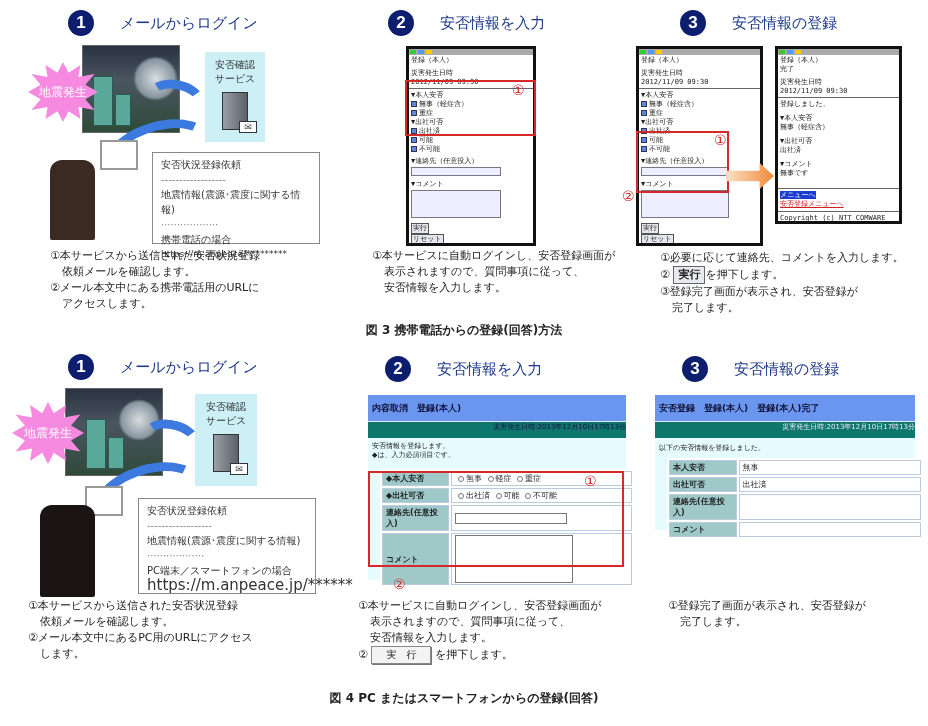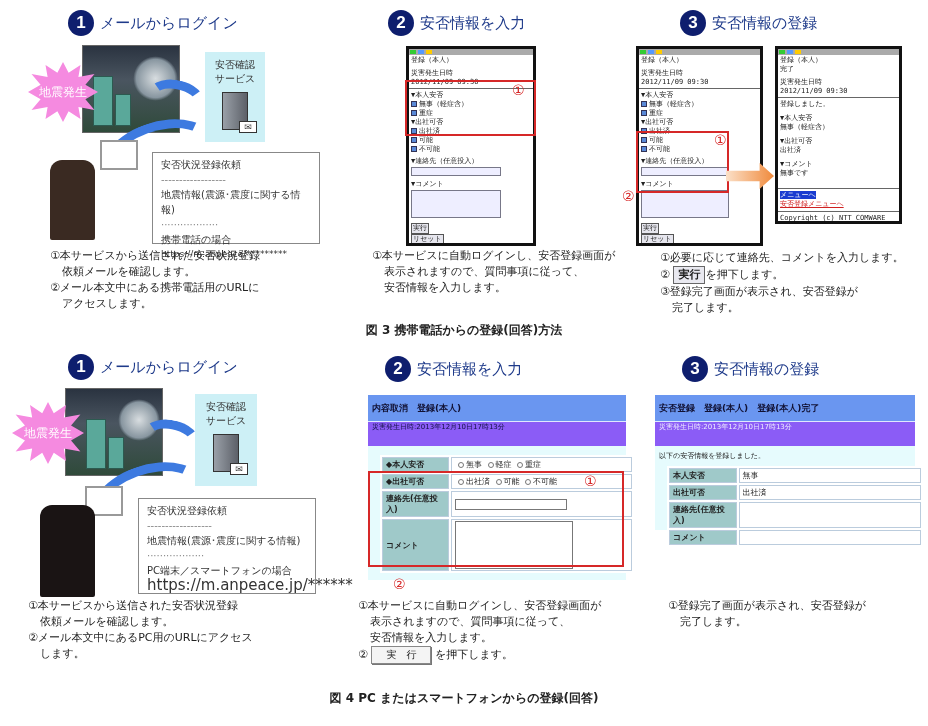--- a/index.html
+++ b/index.html
@@ -1,20 +1,20 @@
 <!DOCTYPE html>
 <html><head>
 <meta charset="utf-8">
 <style>
   * { box-sizing: border-box; margin: 0; padding: 0; }
   body { width: 928px; height: 726px; background: #ffffff; font-family: "DejaVu Sans", sans-serif; color: #222; position: relative; overflow: hidden; }
   .abs { position: absolute; }
   .step-head { display: flex; align-items: center; gap: 6px; }
   .step-num { width: 26px; height: 26px; border-radius: 50%; background: #0e1e6e; color: #fff; font-weight: bold; font-size: 17px; display: flex; align-items: center; justify-content: center; font-family: "Liberation Sans", sans-serif; }
-  .step-title { color: #1e3a8a; font-size: 15px; }
+  .step-title { color: #1e3a8a; font-size: 15px; margin-left: 20px; }
   .desc { font-size: 11px; line-height: 16px; color: #222; }
   .desc .ind { padding-left: 12px; }
   .caption { font-size: 12px; font-weight: bold; color: #222; font-family: "DejaVu Sans", sans-serif; }
 
   
   .photo { background: linear-gradient(180deg,#2a3340 0%,#4a5560 40%,#2f4a3a 100%); border: 1px solid #666; }
   .photo .bldg { position:absolute; background:#5aa89a; border:1px solid #2c5a50; }
   .photo .smoke { position:absolute; border-radius:50%; background: radial-gradient(circle,#d8dde0 0%,#8896a0 60%,transparent 70%); }
   .burst { display:flex; align-items:center; justify-content:center; color:#fff; font-size:12px; background:#f58ae0; clip-path: polygon(50% 0%,58% 18%,75% 5%,72% 25%,95% 20%,82% 38%,100% 50%,82% 62%,95% 80%,72% 75%,75% 95%,58% 82%,50% 100%,42% 82%,25% 95%,28% 75%,5% 80%,18% 62%,0% 50%,18% 38%,5% 20%,28% 25%,25% 5%,42% 18%); }
   .service-box { background:#cdf0f6; display:flex; flex-direction:column; align-items:center; padding-top:6px; font-size:10px; color:#333; line-height:14px; }
@@ -35,21 +35,21 @@
   .phone .ta { border:1px solid #778; background:#eef; height:28px; width:75%; margin:1px 0; }
   .phone .btn { display:inline-block; border:1px solid #555; background:#e6e6ee; padding:0 1px; }
   .phone .link-r { color:#d02020; text-decoration:underline; }
   .phone .link-hl { background:#1a3cd0; color:#fff; }
   .redbox { border:2px solid #d62828; }
   .circ-num { color:#d62828; font-size:14px; }
 
   
   .pc { background:#e6fbfd; font-size:8px; color:#222; }
   .pc .hdr { background:#6a96f0; height:26px; display:flex; align-items:center; padding-left:4px; font-weight:bold; font-size:9px; color:#113; }
-  .pc .sub { background:#8b5cf6; height:25px; font-size:7px; color:#114; padding-left:4px; border-top:1px solid #dfe8ff; }
+  .pc .sub { background:#0f766e; height:17px; font-size:7px; color:#114; padding-left:4px; border-top:1px solid #dfe8ff;text-align:right; }
   .pc table { border-collapse:separate; border-spacing:2px; width:100%; background:#fff;margin-left:10px; }
   .pc td { font-size:8px; padding:1px 3px; border:1px solid #bcd; }
   .pc td.lbl { background:#9fc9c9; font-weight:bold; width:27%; }
   .pc .radio { display:inline-block; width:6px; height:6px; border:1px solid #777; border-radius:50%; margin:0 2px 0 3px; vertical-align:middle; background:#fff; }
   .pc .in { border:1px solid #777; height:11px; width:65%; background:#fff; }
   .pc .ta { border:1px solid #777; height:48px; width:68%; background:#fff; position:relative; }
   .pc .btn { display:inline-block; border:1px solid #777; background:#eee; font-size:7px; padding:0 5px; }
   .inline-btn { display:inline-block; border:1px solid #666; background:#e9e9f0; padding:0 4px; font-weight:bold; font-size:11px; }
   .inline-btn2 { display:inline-block; border:1px solid #888; background:#f4f4f4; padding:0 14px; font-size:10px; box-shadow:1px 1px 0 #777; }
   .orange-arrow { background: linear-gradient(90deg,#fbe0c8,#f08a3c); clip-path: polygon(0 30%,70% 30%,70% 0,100% 50%,70% 100%,70% 70%,0 70%); }
@@ -265,20 +265,24 @@
     <div class="ind">します。</div>
   </div>
 
   <div class="abs step-head" style="left:385px;top:356px;">
     <div class="step-num">2</div>
     <div class="step-title">安否情報を入力</div>
   </div>
   <div class="abs pc" style="left:368px;top:395px;width:258px;height:185px;">
     <div class="hdr">内容取消　登録(本人)</div>
     <div class="sub">災害発生日時:2013年12月10日17時13分</div>
+    <div style="padding:4px 4px 0 4px;font-size:7px;line-height:9px;">
+      <div>安否情報を登録します。</div>
+      <div>◆は、入力必須項目です。</div>
+    </div>
     <div style="padding:9px 2px 0 2px;">
       <table>
         <tbody>
             <tr>
           <td class="lbl">◆本人安否</td>
           <td>
             <span class="radio"></span><span>無事</span>
             <span class="radio"></span><span>軽症</span>
             <span class="radio"></span><span>重症</span>
           </td>

